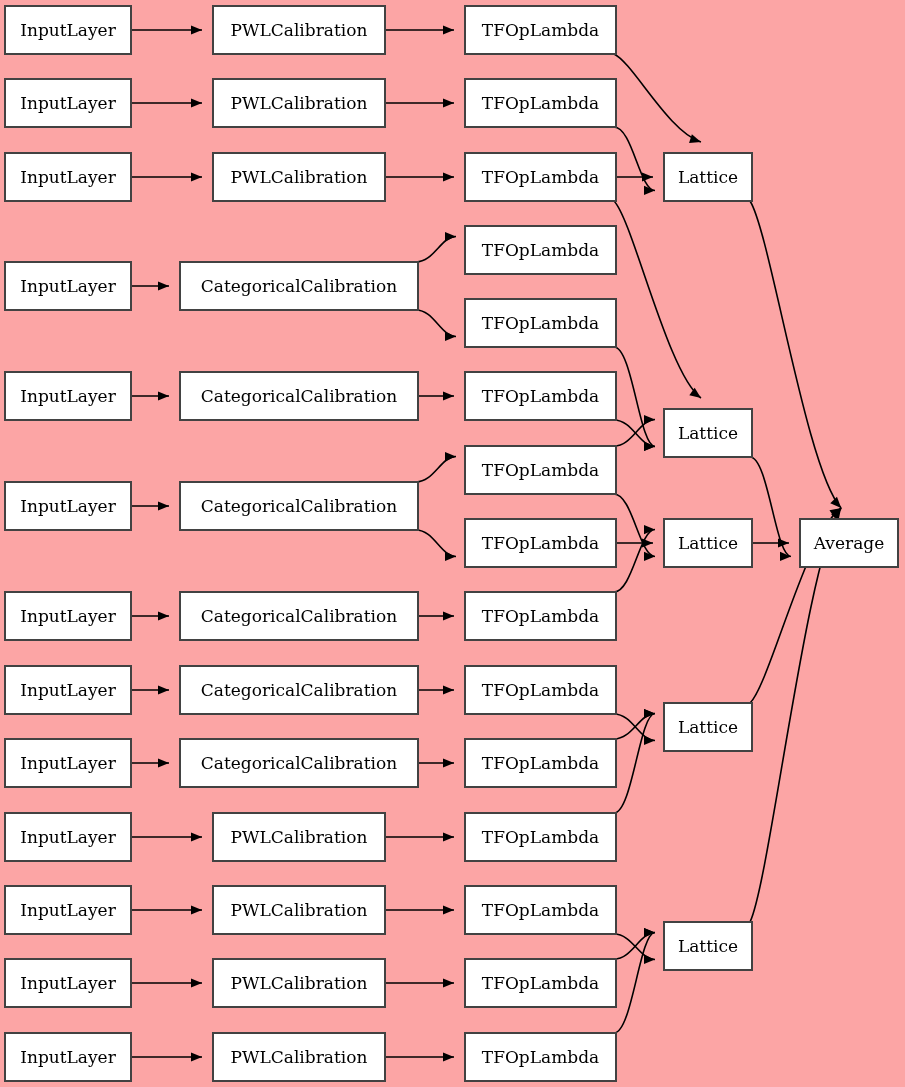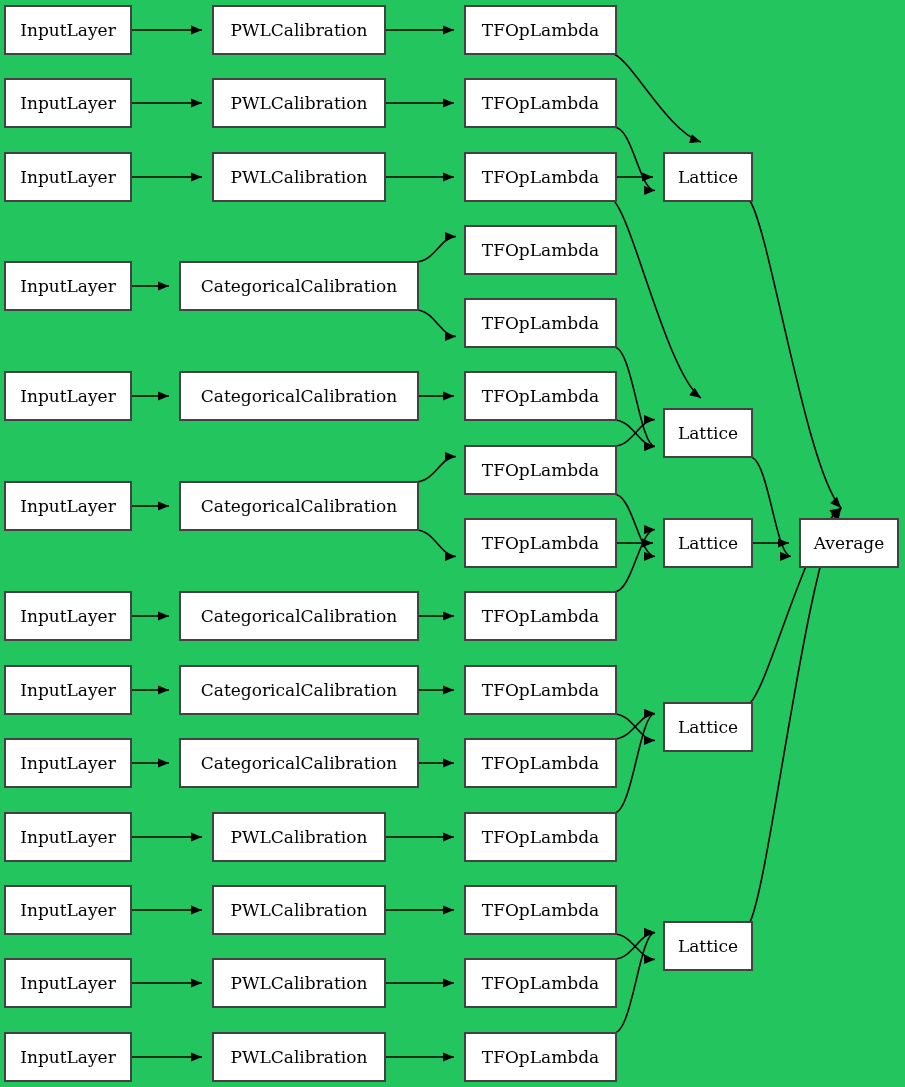--- a/index.html
+++ b/index.html
@@ -4,21 +4,21 @@
 <style>
   html, body {
     margin: 0;
     padding: 0;
     background: #ffffff;
   }
   #graph-root {
     position: relative;
     width: 905px;
     height: 1087px;
-    background: #22c55e;
+    background: #fca5a5;
     overflow: hidden;
     font-family: "DejaVu Serif", "Liberation Serif", serif;
   }
   svg#graph-svg {
     display: block;
     width: 905px;
     height: 1087px;
   }
   .node-box {
     fill: #ffffff;

